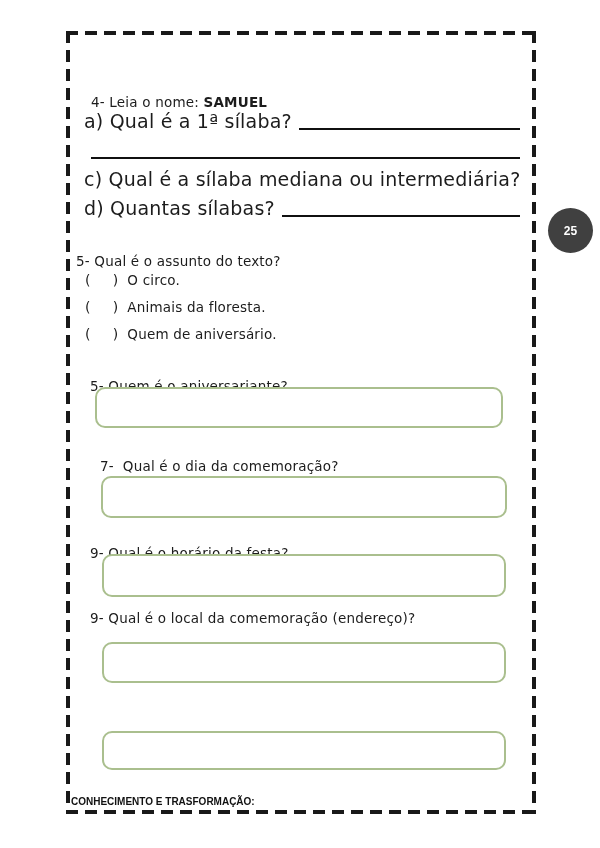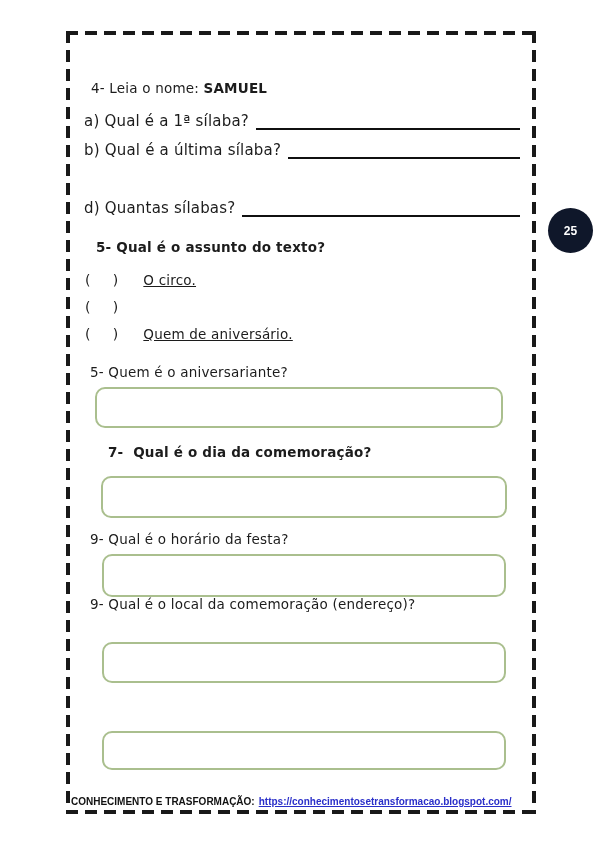--- a/index.html
+++ b/index.html
@@ -35,32 +35,33 @@
   .edge-left   { left: 66px; top: 31px;  height: 783px; }
   .edge-right  { left: 532px; top: 31px; height: 783px; }
 
   .txt {
     position: absolute;
     font-size: 13.5px;
     line-height: 17px;
     letter-spacing: 0.2px;
     white-space: pre;
     color: #1c1c1c;
+    margin-top: 14px;
   }
   .bold { font-weight: bold; }
 
   
   .blank-row {
     position: absolute;
     display: flex;
     align-items: flex-end;
     height: 17px;
   }
   .blank-row .q-label {
-    font-size: 15px;
+    font-size: 19px;
     line-height: 17px;
     letter-spacing: 0.2px;
     white-space: pre;
   }
   .blank-line {
     flex: 1;
     margin-left: 7px;
     height: 15px;
     border-bottom: 2px solid #101010;
   }
@@ -74,40 +75,40 @@
     font-size: 13.5px;
     line-height: 18px;
     letter-spacing: 0.2px;
   }
   .checkbox {
     display: inline-flex;
     align-items: flex-end;
   }
   .paren { font-size: 14px; }
   .paren-gap { display: inline-block; width: 22px; }
-  .option-text { margin-left: 25px; white-space: pre; text-decoration: underline; }
+  .option-text { margin-left: 9px; white-space: pre; }
 
   
   .answer-box {
     position: absolute;
     background: #ffffff;
     border: 2px solid #aabf8e;
     border-radius: 10px;
     box-sizing: border-box;
   }
 
   
   .badge {
     position: absolute;
     left: 548px;
     top: 208px;
     width: 45px;
     height: 45px;
     border-radius: 50%;
-    background: #0f172a;
+    background: #404040;
     display: flex;
     align-items: center;
     justify-content: center;
     color: #ffffff;
     font-size: 12px;
     font-weight: bold;
     font-family: "Liberation Sans", sans-serif;
   }
 
   
@@ -143,66 +144,69 @@
     <span>25</span>
   </div>
 
   <div class="txt" style="left:91px; top:80px;"><span>4- Leia o nome: </span><span class="bold">SAMUEL</span></div>
 
   <div class="blank-row" style="left:84px; top:113px; width:436px;">
     <span class="q-label">a) Qual é a 1ª sílaba?</span>
     <span class="blank-line"></span>
   </div>
   <div class="blank-row" style="left:84px; top:142px; width:436px;">
-    <span class="q-label">b) Qual é a última sílaba?</span>
+    <span class="blank-line"></span>
+  </div>
+  <div class="blank-row" style="left:84px; top:171px; width:436px;">
+    <span class="q-label">c) Qual é a sílaba mediana ou intermediária?</span>
     <span class="blank-line"></span>
   </div>
   <div class="blank-row" style="left:84px; top:200px; width:436px;justify-content:center;">
     <span class="q-label">d) Quantas sílabas?</span>
     <span class="blank-line"></span>
   </div>
 
-  <div class="txt" style="left:96px; top:239px;font-weight:bold;">5- Qual é o assunto do texto?</div>
+  <div class="txt" style="left:76px; top:239px;">5- Qual é o assunto do texto?</div>
 
   <div class="option-row" style="left:85px; top:271px;">
     <span class="checkbox">
         <span class="paren">(</span>
         <span class="paren-gap"></span>
         <span class="paren">)</span>
       </span>
     <span class="option-text">O circo.</span>
   </div>
   <div class="option-row" style="left:85px; top:298px;">
     <span class="checkbox">
         <span class="paren">(</span>
         <span class="paren-gap"></span>
         <span class="paren">)</span>
       </span>
+    <span class="option-text">Animais da floresta.</span>
   </div>
   <div class="option-row" style="left:85px; top:325px;">
     <span class="checkbox">
         <span class="paren">(</span>
         <span class="paren-gap"></span>
         <span class="paren">)</span>
       </span>
     <span class="option-text">Quem de aniversário.</span>
   </div>
 
   <div class="txt" style="left:90px; top:364px;">5- Quem é o aniversariante?</div>
   <div class="answer-box" style="left:95px; top:387px; width:408px; height:41px;"></div>
 
-  <div class="txt" style="left:108px; top:444px;font-weight:bold;">7-  Qual é o dia da comemoração?</div>
+  <div class="txt" style="left:100px; top:444px;">7-  Qual é o dia da comemoração?</div>
   <div class="answer-box" style="left:101px; top:476px; width:406px; height:42px;"></div>
 
   <div class="txt" style="left:90px; top:531px;">9- Qual é o horário da festa?</div>
   <div class="answer-box" style="left:102px; top:554px; width:404px; height:43px;"></div>
 
   <div class="txt" style="left:90px; top:596px;">9- Qual é o local da comemoração (endereço)?</div>
   <div class="answer-box" style="left:102px; top:642px; width:404px; height:41px;"></div>
 
   <div class="answer-box" style="left:102px; top:731px; width:404px; height:39px;"></div>
 
   <div class="footer">
     <span class="footer-label">CONHECIMENTO E TRASFORMAÇÃO:</span>
-    <a class="footer-link">https://conhecimentosetransformacao.blogspot.com/</a>
   </div>
 
 </div>
 
 </body></html>

